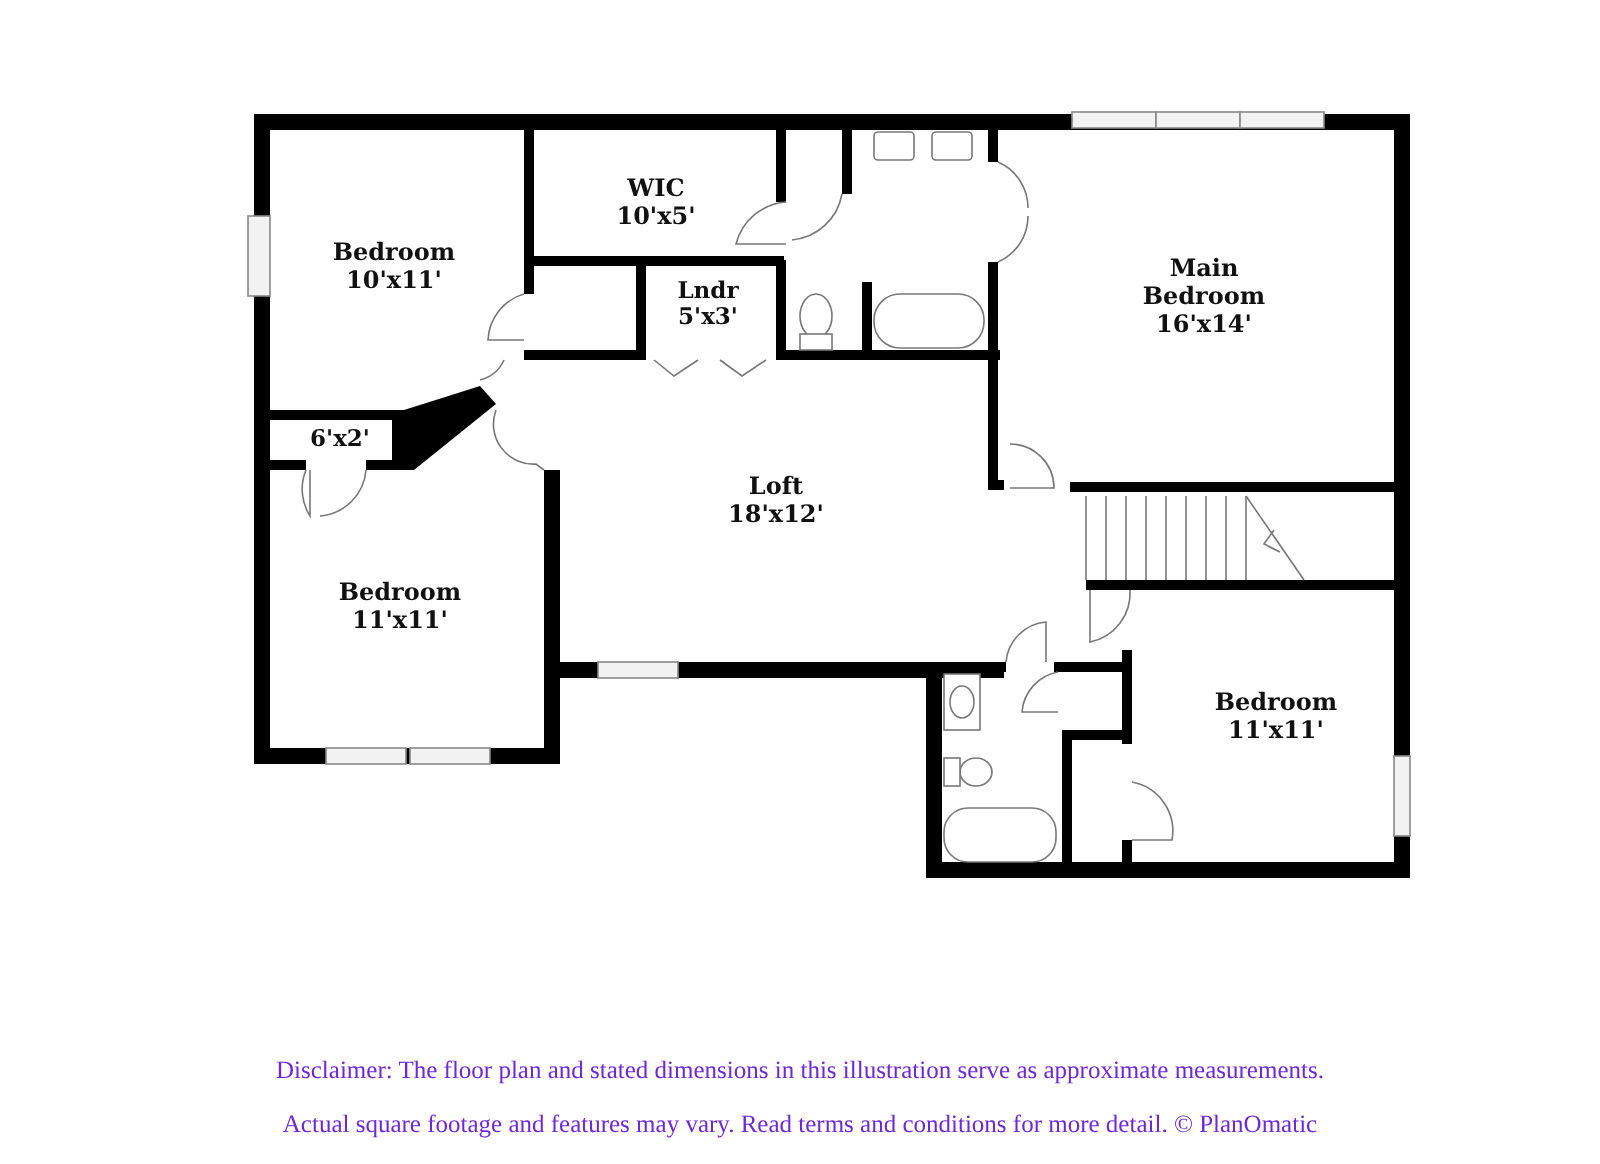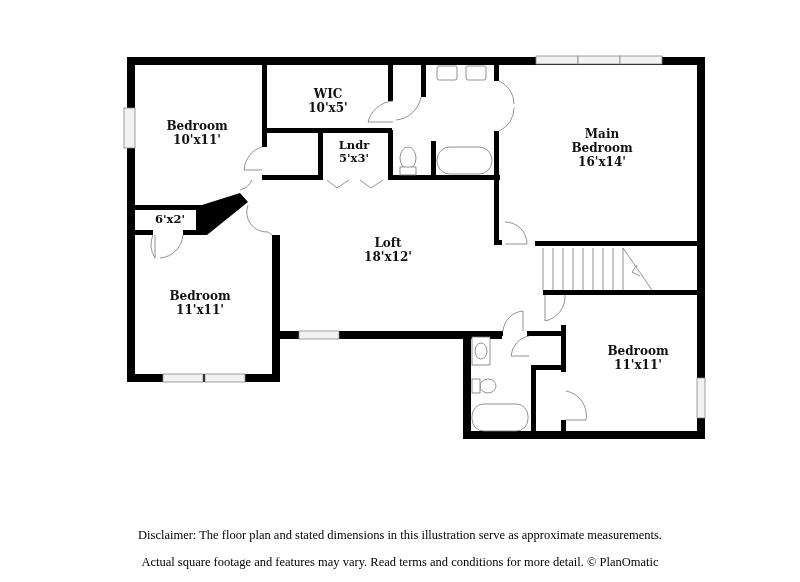--- a/index.html
+++ b/index.html
@@ -4,21 +4,21 @@
   <style>
     html, body { margin: 0; padding: 0; background: #ffffff; }
     body { width: 800px; height: 582px; position: relative; overflow: hidden; font-family: "DejaVu Serif", serif; }
     #plan { position: absolute; left: 0; top: 0; width: 800px; height: 582px; }
     .wall { fill: #000000; }
     .thin { fill: none; stroke: #777777; stroke-width: 0.8; }
     .thinfill { fill: #ffffff; stroke: #777777; stroke-width: 0.8; }
     .win { fill: #f2f2f2; stroke: #888888; stroke-width: 0.8; }
     .lbl { font-family: "DejaVu Serif", serif; font-weight: bold; font-size: 12px; fill: #111111; text-anchor: middle; }
     .lbl.small { font-size: 11.5px; }
-    .disclaimer { position: absolute; left: 0; width: 800px; text-align: center; font-family: "Liberation Serif", serif; font-size: 12.5px; color: #000000; line-height: 16px; }
+    .disclaimer { position: absolute; left: 0; width: 800px; text-align: center; font-family: "Liberation Serif", serif; font-size: 12.5px; color: #6d28d9; line-height: 16px; }
     #d1 { top: 527px; }
     #d2 { top: 554px; }
   </style>
 </head>
 <body>
 
 <svg id="plan" viewBox="0 0 800 582" xmlns="http://www.w3.org/2000/svg">
 
   <g>
 

